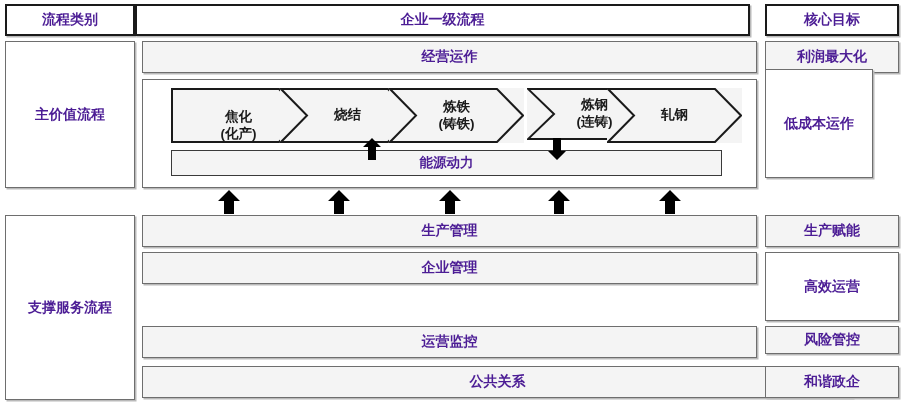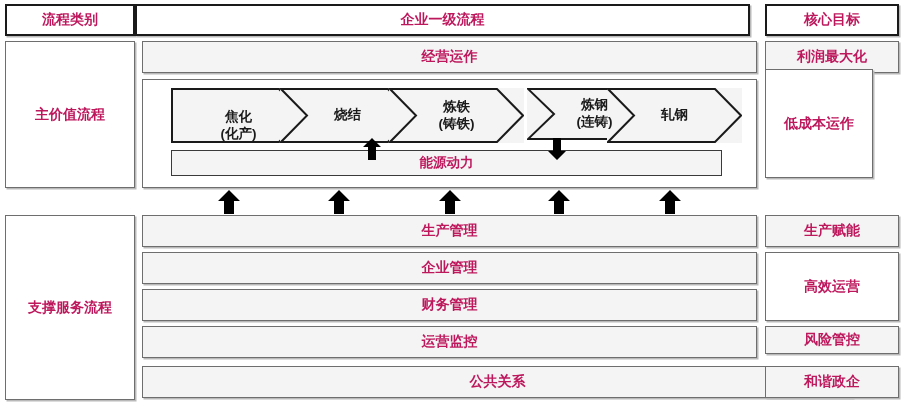--- a/index.html
+++ b/index.html
@@ -14,21 +14,21 @@
   
   .box {
     position: absolute;
     background: #f4f4f4;
     border: 1.5px solid #6e6e6e;
     box-shadow: 1.5px 1.5px 0 0 #b9b9b9;
     display: flex;
     align-items: center;
     justify-content: center;
     text-align: center;
-    color: #be185d;
+    color: #4c1d95;
     font-weight: bold;
     line-height: 1.25;
     white-space: pre-line;
   }
   .box.heavy { border: 2px solid #1a1a1a; background: #ffffff; }
   .box.plain { background: #ffffff; }
 
   
   .f13 { font-size: 13.5px; }
   .f14 { font-size: 14px; }
@@ -155,21 +155,20 @@
   <div class="arrow" style="left:658px; top:190px; width:24px; height:24px;">
     <svg viewBox="0 0 24 24" width="24" height="24">
       <polygon points="12,0 23,11 17,11 17,24 7,24 7,11 1,11" fill="#000000"></polygon>
     </svg>
   </div>
 
   <div class="box f14" style="left:142px; top:215px; width:615px; height:32px;text-align:right;">生产管理</div>
 
   <div class="box f14" style="left:142px; top:252px; width:615px; height:32px;">企业管理</div>
 
-  <div class="box f14" style="left:142px; top:289px; width:615px; height:32px;">财务管理</div>
 
   <div class="box f14" style="left:142px; top:326px; width:615px; height:32px;">运营监控</div>
 
   <div class="box f14" style="left:142px; top:366px; width:711px; height:32px;">公共关系</div>
 
   <div class="box f14" style="left:765px; top:41px; width:134px; height:32px;">利润最大化</div>
 
   <div class="box plain f14" style="left:765px; top:69px; width:108px; height:109px;">低成本运作</div>
 
   <div class="box f14" style="left:765px; top:215px; width:134px; height:32px;">生产赋能</div>

